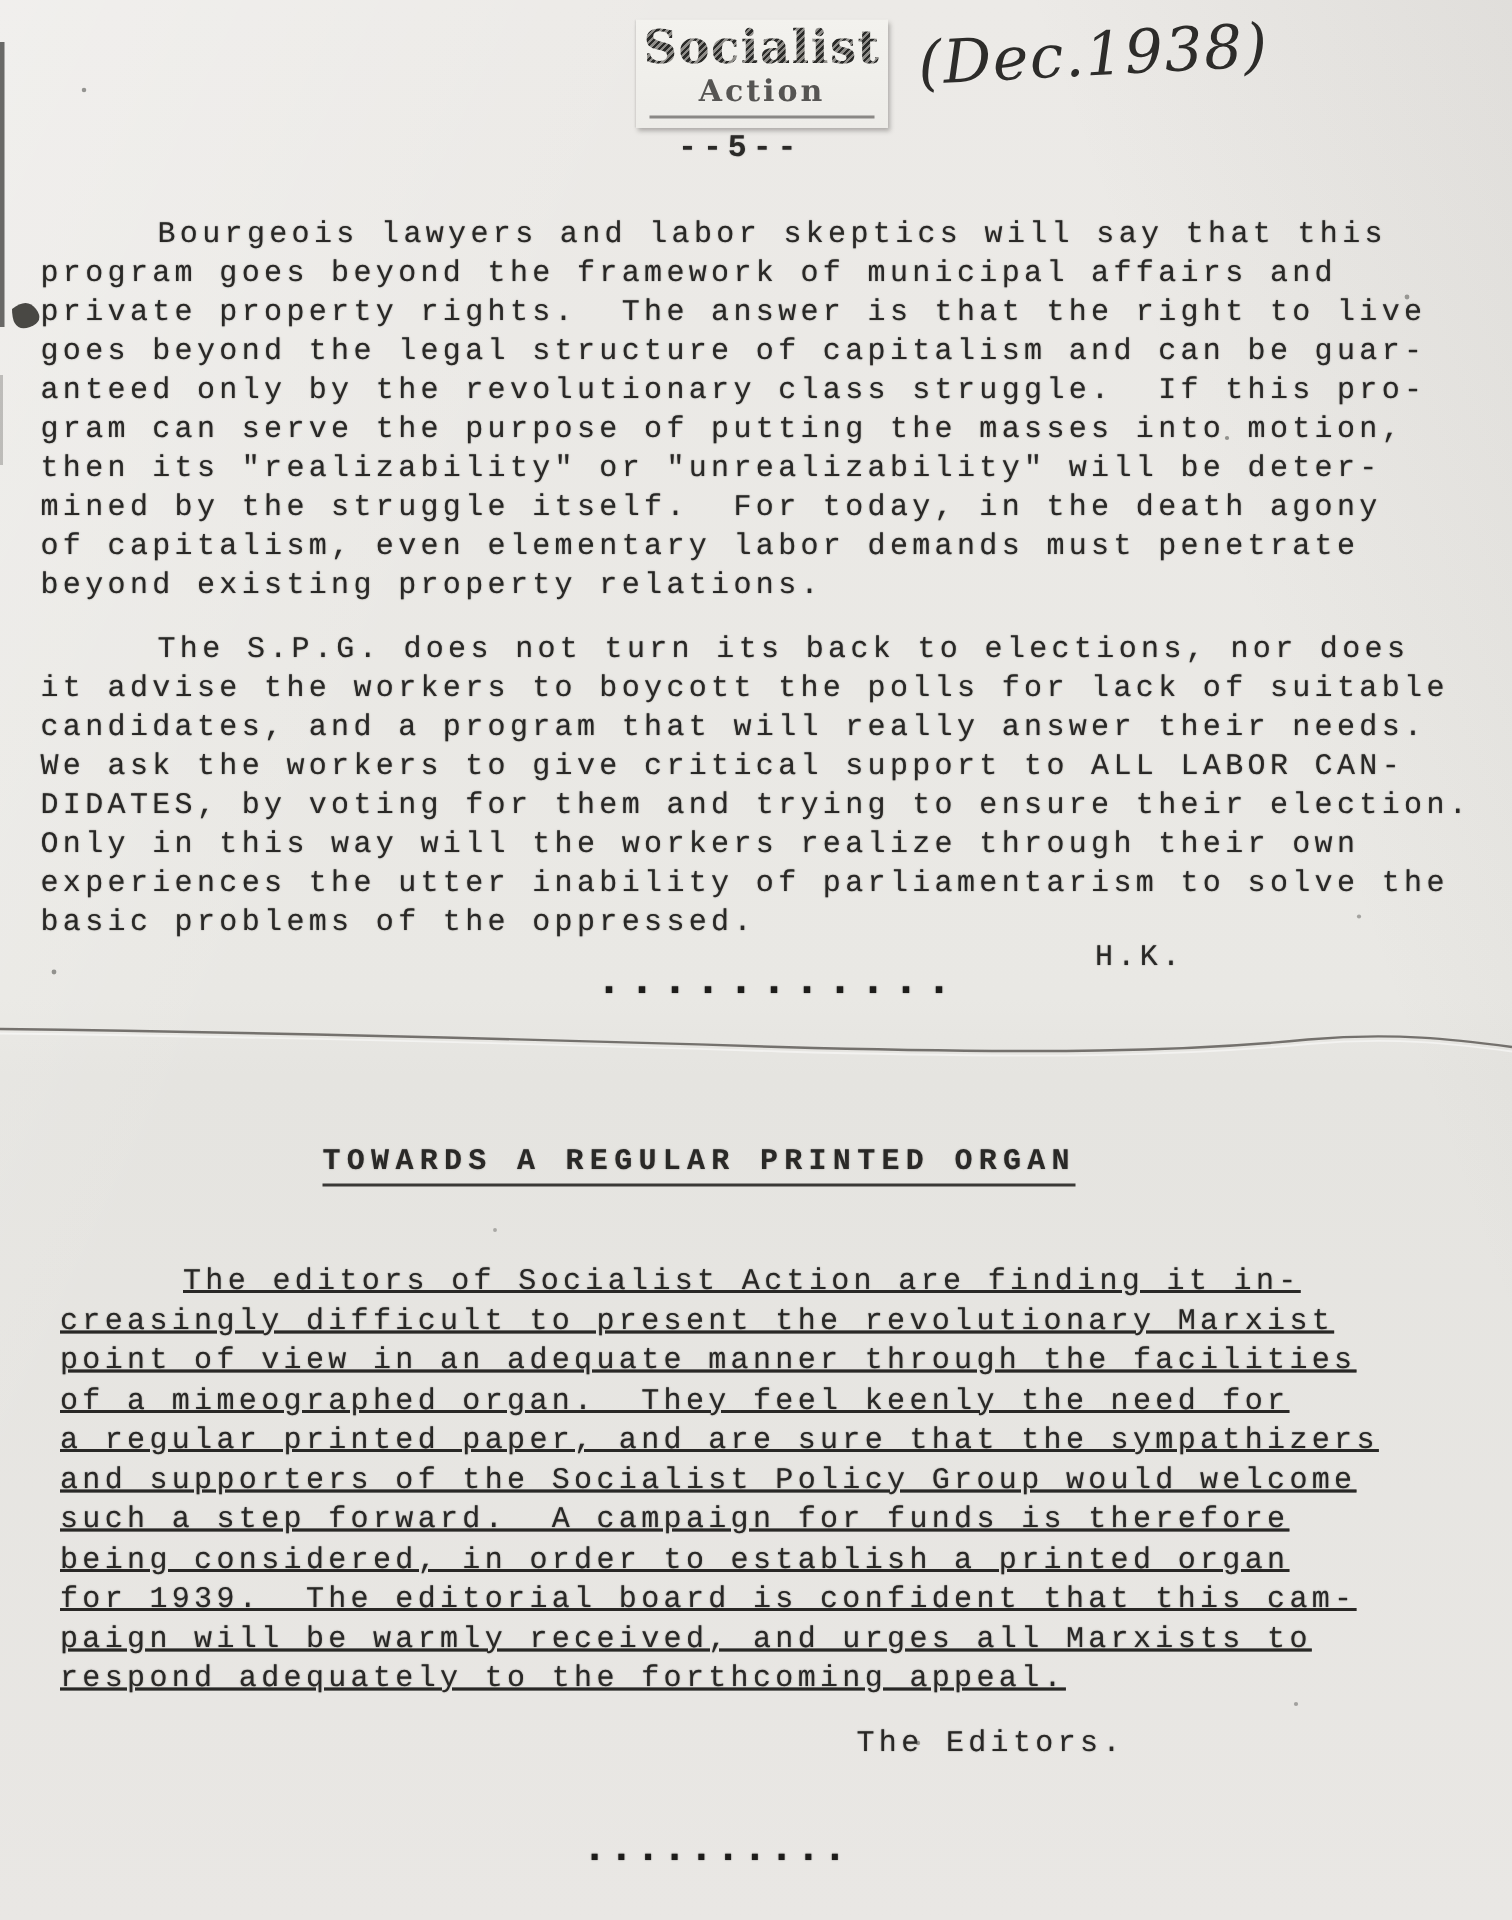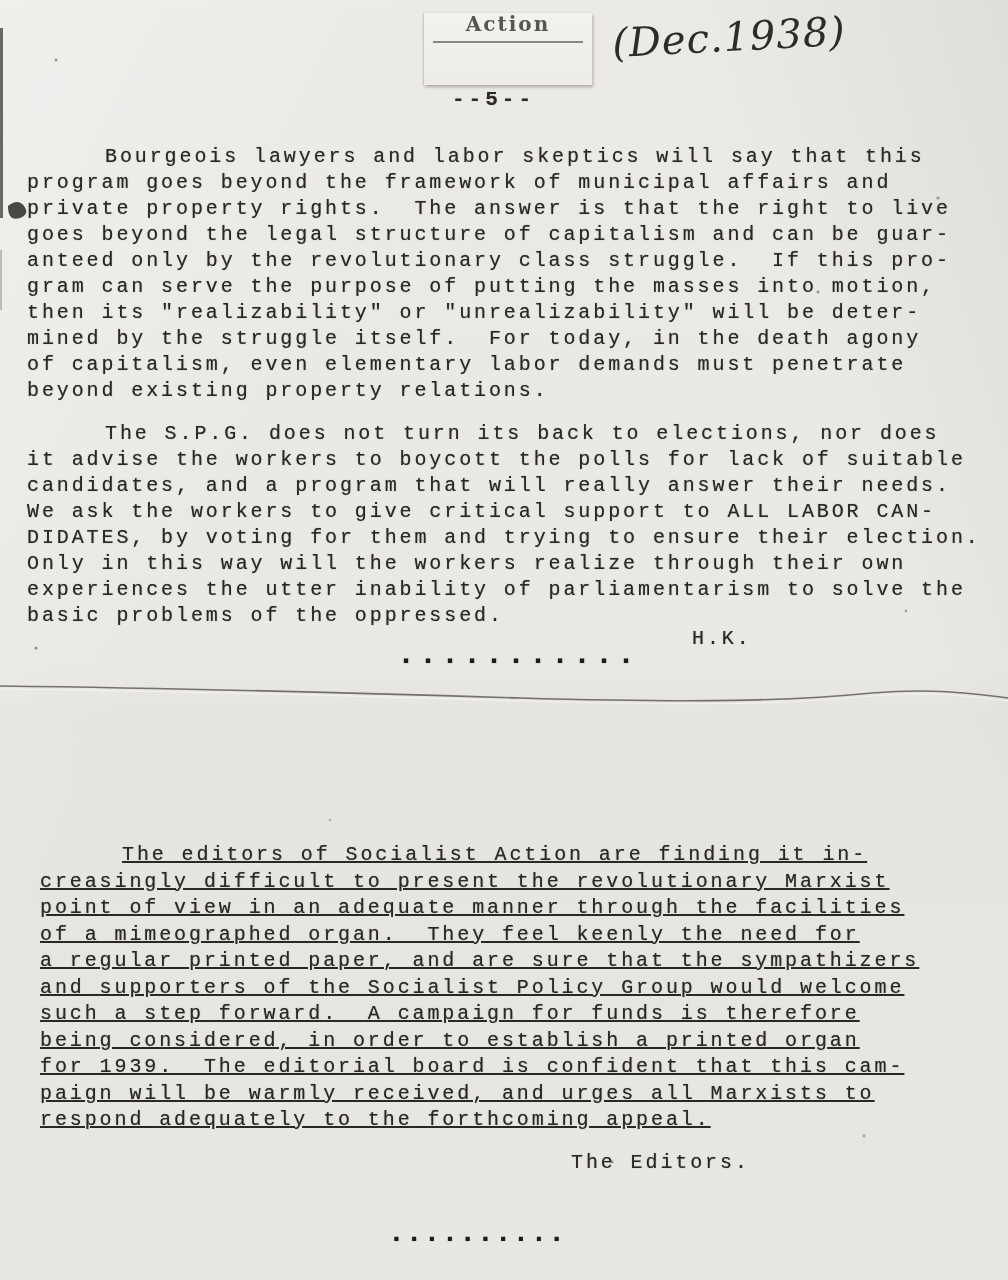--- a/index.html
+++ b/index.html
@@ -64,21 +64,21 @@
   .tw{
     position:absolute;
     font-size:20px;line-height:26px;letter-spacing:2.9px;
     white-space:pre;
     color:#292826;
     text-shadow:0 0 1px rgba(40,38,35,0.55);
   }
   .para1{left:27px;top:144px;text-indent:78px;}
   .para2{left:27px;top:421px;text-indent:78px;}
   .para3{left:40px;top:842px;text-indent:82px;line-height:26.5px;text-decoration:underline;}
-  .sig-hk{left:692px;top:626px;}
+  .sig-hk{left:730px;top:626px;}
   .sig-editors{left:556px;top:1150px;margin-left:15px;}
   .dots{
     position:absolute;font-weight:700;color:#1d1c1a;white-space:pre;
     text-shadow:0 0 1px rgba(20,19,17,0.6);
   }
   .dots-1{left:397px;top:638px;font-size:30px;letter-spacing:4px;}
   .dots-2{left:388px;top:1218px;font-size:28px;letter-spacing:1px;}
   .section-heading{
     position:absolute;left:215px;top:763px;
     font-size:20px;letter-spacing:4.2px;font-weight:700;
@@ -90,20 +90,21 @@
   }
   
   .artifacts{position:absolute;inset:0;pointer-events:none;}
 </style>
 </head>
 <body>
 
 <div class="page">
 
   <div class="masthead">
+    <div class="masthead-title">Socialist</div>
     <div class="masthead-subtitle">Action</div>
     <div class="masthead-rule"></div>
   </div>
 
   <div class="date-note">(Dec.1938)</div>
 
   <div class="page-number">--5--</div>
 
   <div class="tw para2">The S.P.G. does not turn its back to elections, nor does
 it advise the workers to boycott the polls for lack of suitable
@@ -122,20 +123,21 @@
 gram can serve the purpose of putting the masses into motion,
 then its "realizability" or "unrealizability" will be deter-
 mined by the struggle itself.  For today, in the death agony
 of capitalism, even elementary labor demands must penetrate
 beyond existing property relations.</div>
 
   <div class="tw sig-hk">H.K.</div>
 
   <div class="dots dots-1">...........</div>
 
+  <div class="section-heading">TOWARDS A REGULAR PRINTED ORGAN</div>
 
   <div class="tw para3">The editors of Socialist Action are finding it in-
 creasingly difficult to present the revolutionary Marxist
 point of view in an adequate manner through the facilities
 of a mimeographed organ.  They feel keenly the need for
 a regular printed paper, and are sure that the sympathizers
 and supporters of the Socialist Policy Group would welcome
 such a step forward.  A campaign for funds is therefore
 being considered, in order to establish a printed organ
 for 1939.  The editorial board is confident that this cam-

